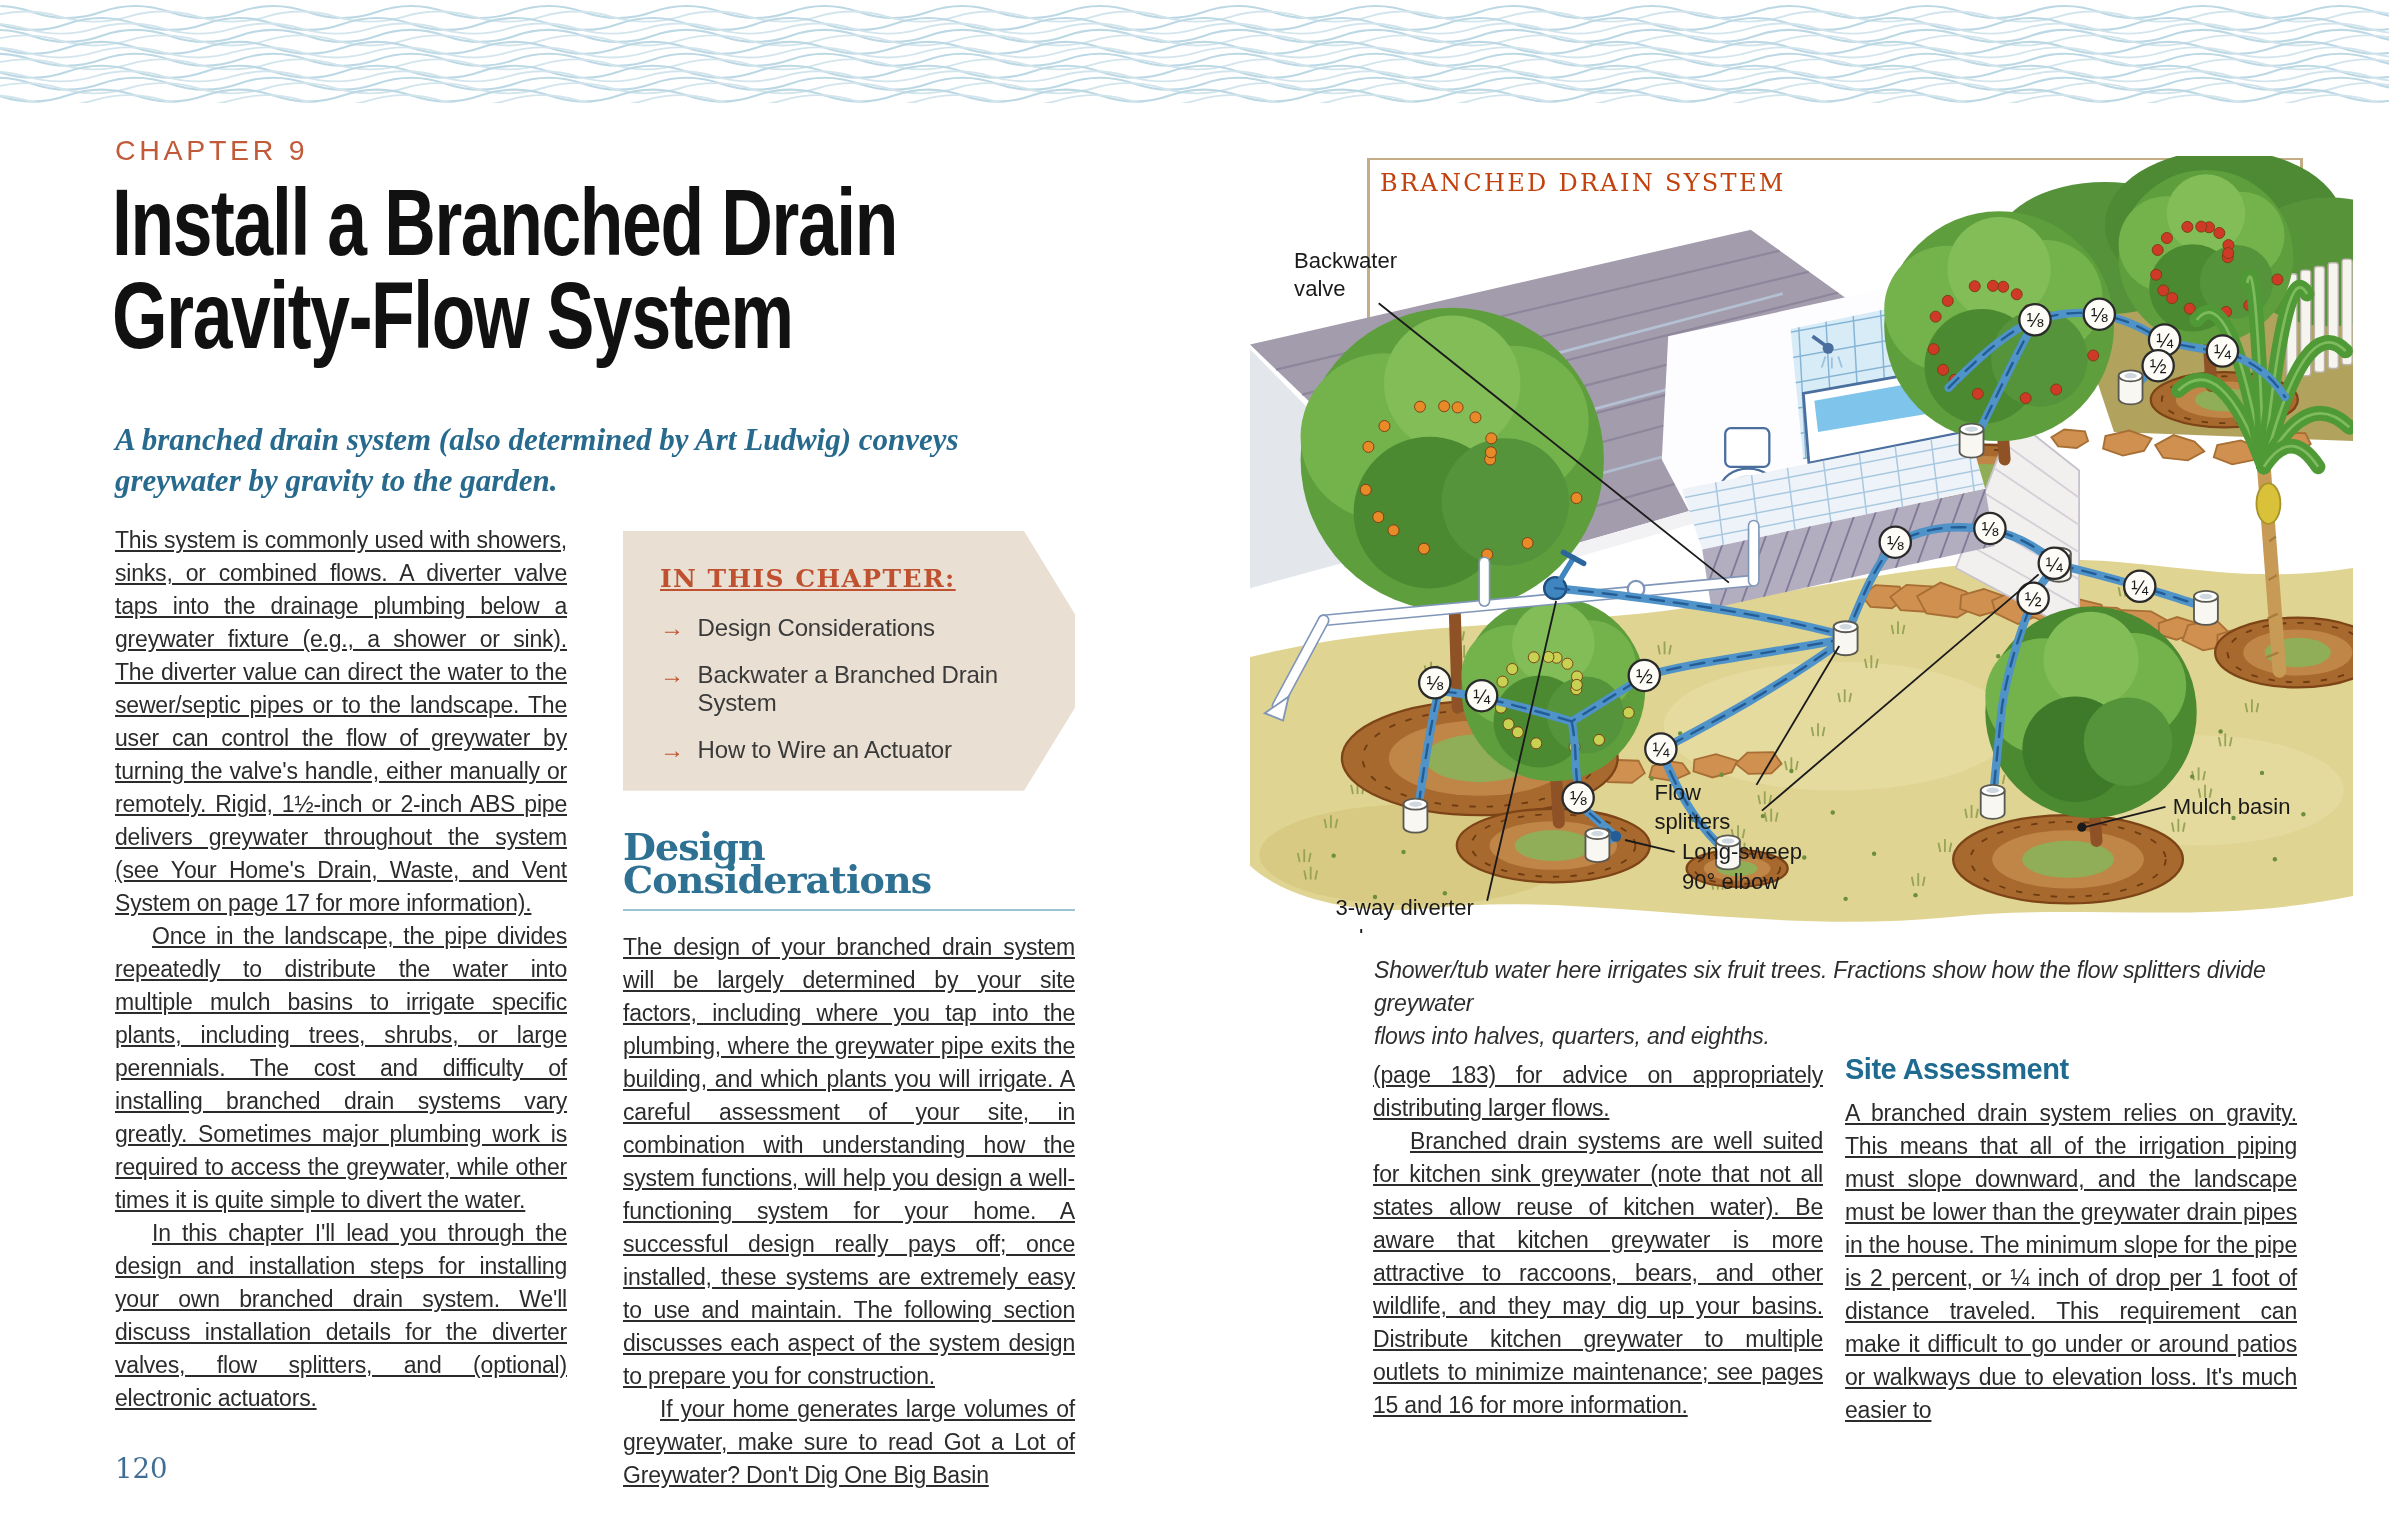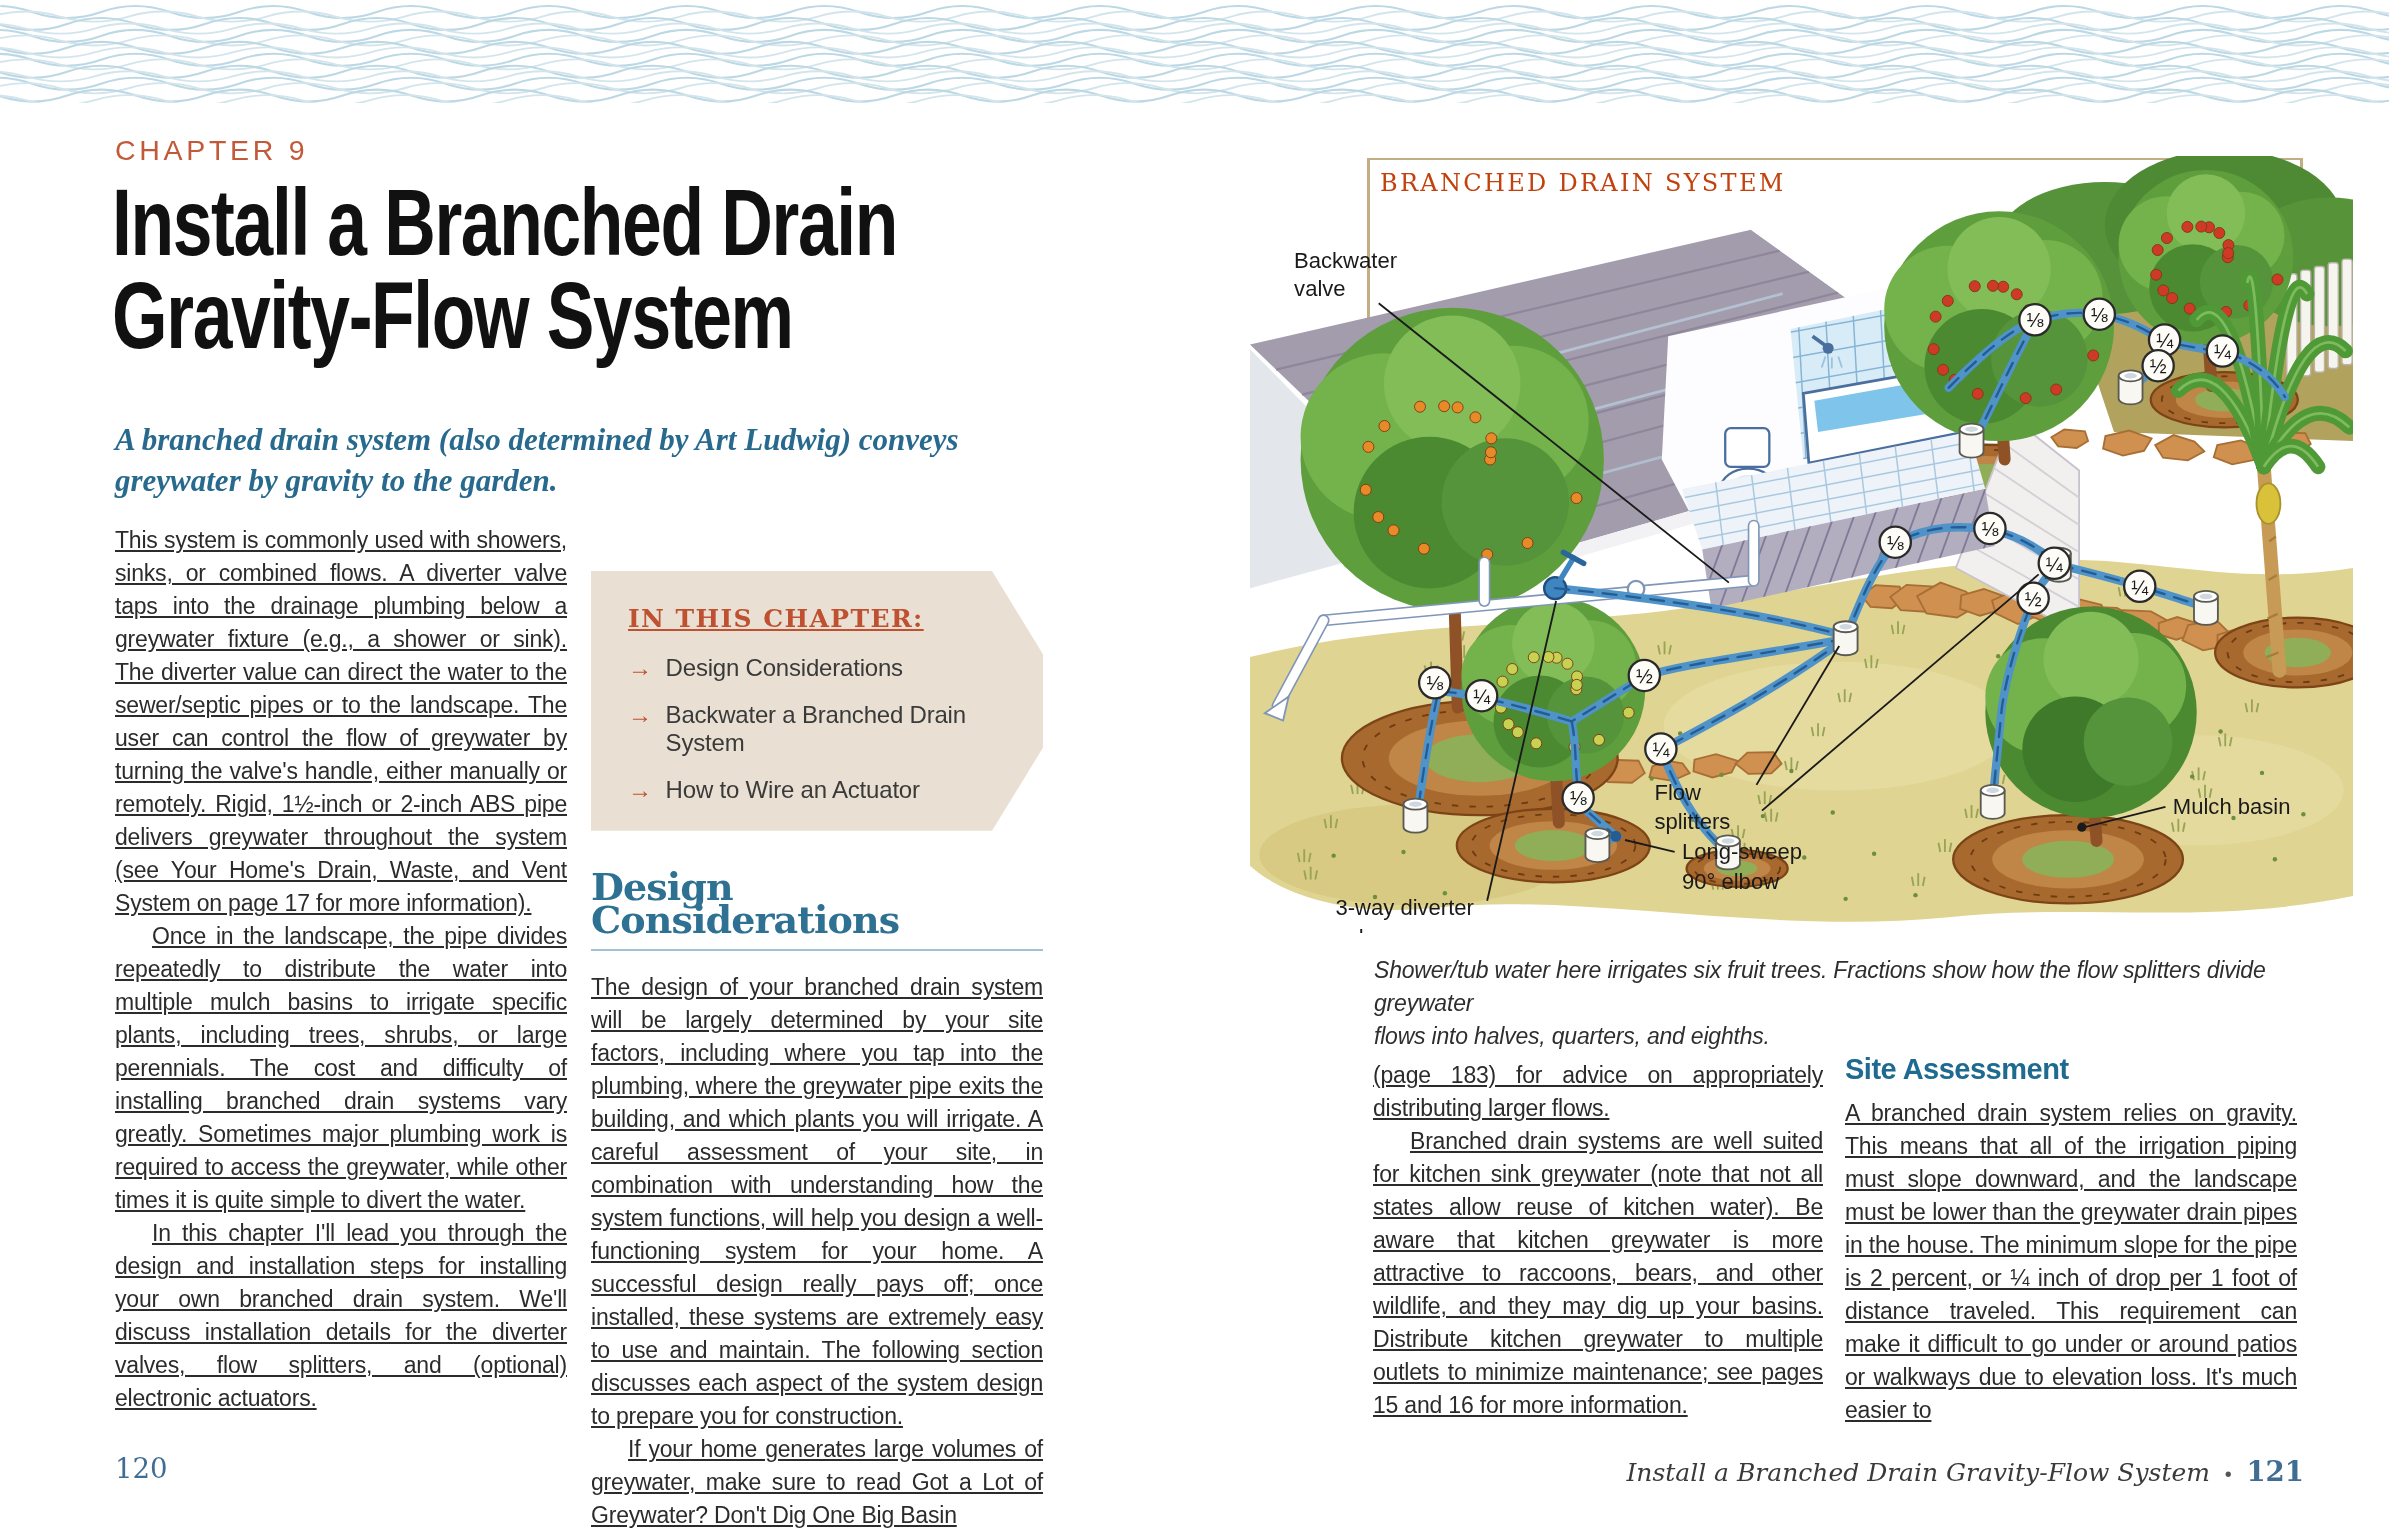--- a/index.html
+++ b/index.html
@@ -14,21 +14,21 @@
   .title-line{display:block;font-weight:bold;font-size:94px;line-height:93px;letter-spacing:-1.8px;
               transform:scaleX(0.76);transform-origin:0 50%;white-space:nowrap;}
   .subtitle{position:absolute;left:115px;top:419px;width:960px;
             font-family:"Liberation Serif",serif;font-style:italic;font-weight:bold;
             font-size:31px;line-height:41px;color:#276a8d;}
   .bodycol{position:absolute;text-align:justify;font-size:23px;line-height:33px;
            letter-spacing:-0.2px;color:#2b2b2b;}
   .bodycol p{margin:0;text-decoration:underline;}
   .bodycol p.indent{text-indent:37px;}
   #col1{left:115px;top:524px;width:452px;}
-  #col2{left:591px;top:531px;width:452px;margin-top:40px;}
+  #col2{left:623px;top:531px;width:452px;}
   
   .chapter-box{background:#e9e0d3;padding:31px 37px 27.6px 37px;
                clip-path:polygon(0 0,calc(100% - 51px) 0,100% 32%,100% 68%,calc(100% - 51px) 100%,0 100%);
                text-align:left;}
   .chapter-box-title{font-family:"DejaVu Serif",serif;font-weight:bold;font-size:25px;
                      letter-spacing:1.4px;color:#bf5130;margin:0 0 7.4px 0;}
   .chapter-box-item{display:flex;gap:13.8px;margin-top:19.3px;font-size:24px;color:#3a3a3a;
                     letter-spacing:-0.2px;line-height:27.6px;text-align:left;}
   .box-arrow{color:#bf5130;flex:0 0 auto;}
   .design-heading{font-family:"DejaVu Serif",serif;font-weight:bold;font-size:38px;
@@ -774,18 +774,15 @@
   <div id="col3" class="bodycol">
     <p>(page 183) for advice on appropriately distributing larger flows.</p>
     <p class="indent">Branched drain systems are well suited for kitchen sink greywater (note that not all states allow reuse of kitchen water). Be aware that kitchen greywater is more attractive to raccoons, bears, and other wildlife, and they may dig up your basins. Distribute kitchen greywater to multiple outlets to minimize maintenance; see pages 15 and 16 for more information.</p>
   </div>
 
   <div id="col4" class="bodycol">
     <h3 class="site-heading">Site Assessment</h3>
     <p>A branched drain system relies on gravity. This means that all of the irrigation piping must slope downward, and the landscape must be lower than the greywater drain pipes in the house. The minimum slope for the pipe is 2 percent, or ¼ inch of drop per 1 foot of distance traveled. This requirement can make it difficult to go under or around patios or walkways due to elevation loss. It's much easier to</p>
   </div>
 
-  <div class="footer-right">
-    <span class="ftitle">Install a Branched Drain Gravity-Flow System</span><span class="fsep">•</span><span class="fnum">121</span>
-  </div>
 
 </div>
 
 
 </body></html>

